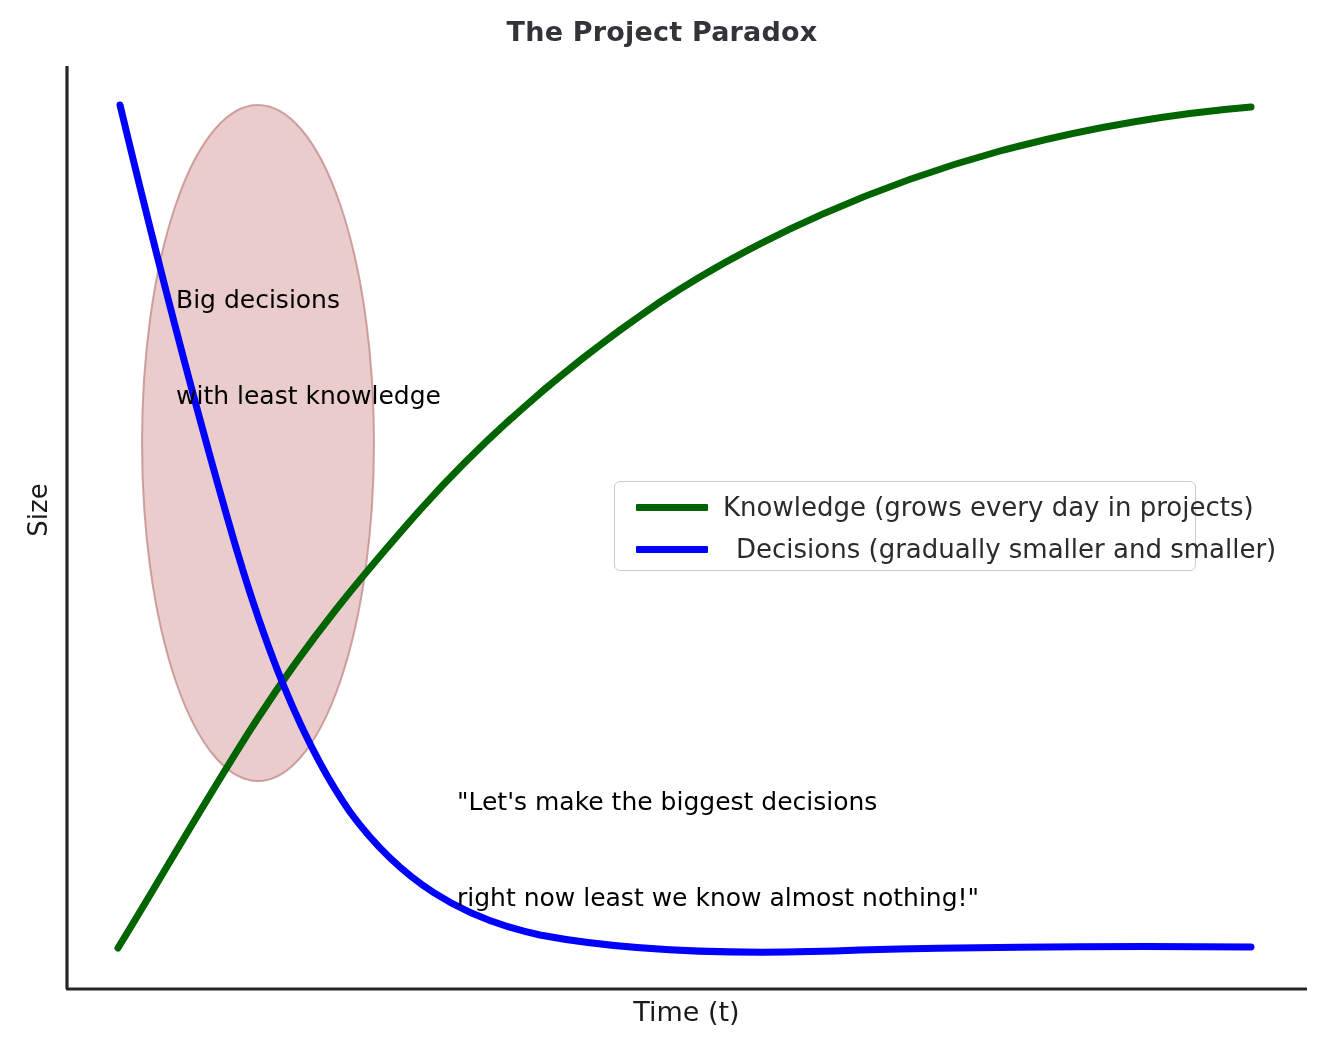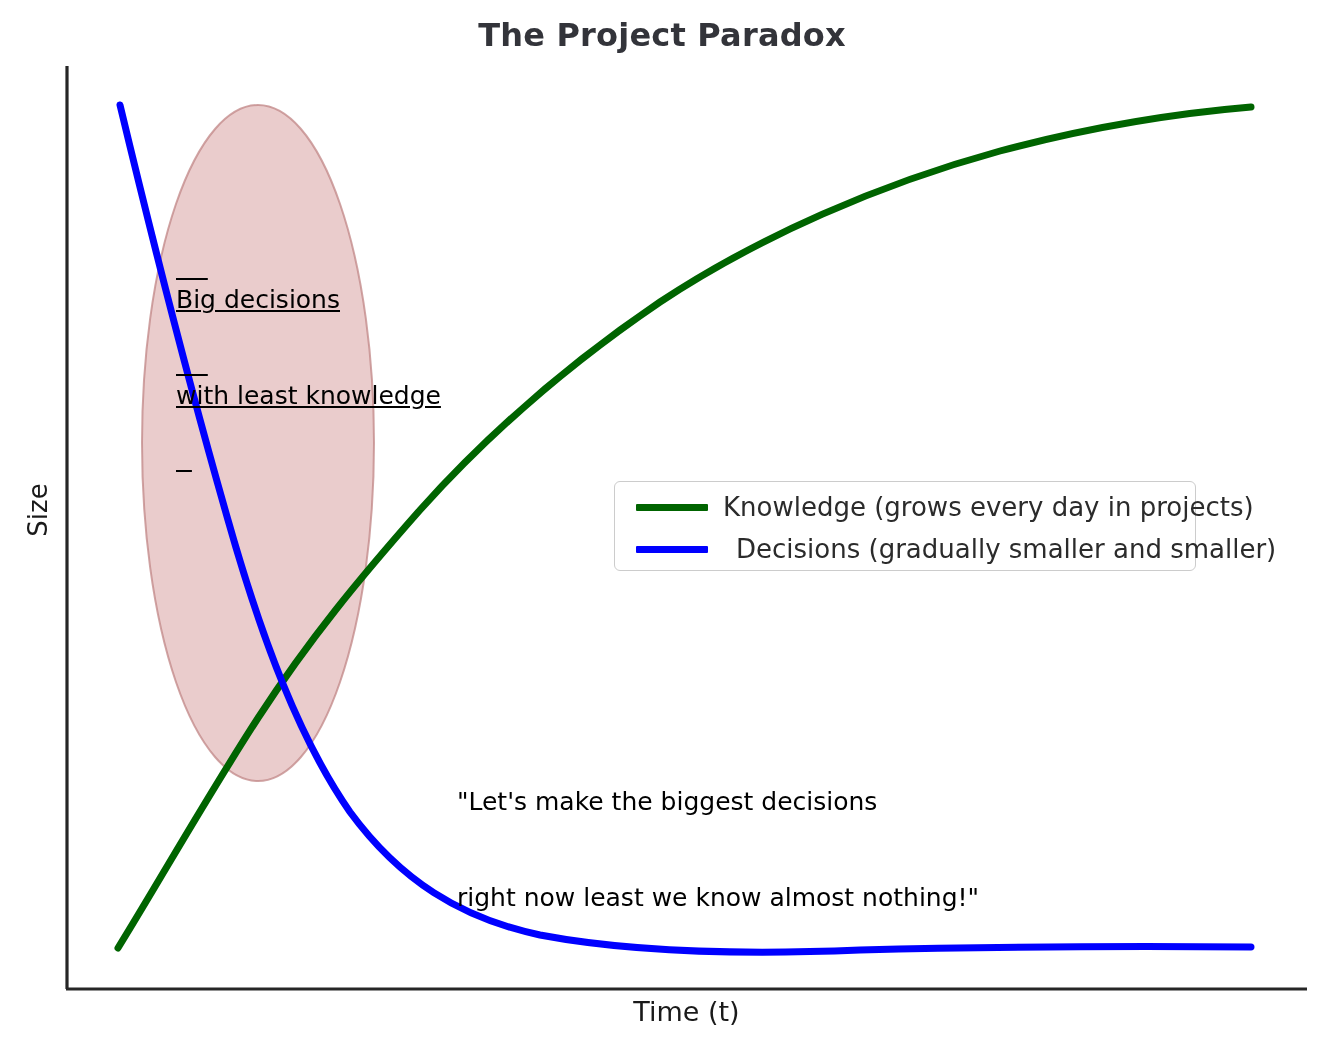--- a/index.html
+++ b/index.html
@@ -21,21 +21,21 @@
     width: 1324px;
     height: 1054px;
     background: #ffffff;
   }
   .chart-title {
     position: absolute;
     left: 0;
     top: 16px;
     width: 1324px;
     text-align: center;
-    font-size: 32px;
+    font-size: 27px;
     font-weight: bold;
     color: #33343a;
     letter-spacing: 0.2px;
   }
   .axis-label-y {
     position: absolute;
     left: -22px;
     top: 495px;
     width: 120px;
     text-align: center;
@@ -60,21 +60,21 @@
     width: 1324px;
     height: 1054px;
   }
   .annot {
     position: absolute;
     font-size: 25px;
     color: #000000;
     line-height: 1.28;
     white-space: pre;
   }
-  #annot-ellipse { left: 176px; top: 220px; text-decoration: underline; }
+  #annot-ellipse { left: 176px; top: 220px; }
   #annot-quote   { left: 457px; top: 722px; }
 
   .legend-box {
     position: absolute;
     left: 614px;
     top: 481px;
     width: 582px;
     height: 90px;
     background: #ffffff;
     border: 1.2px solid #cccccc;

